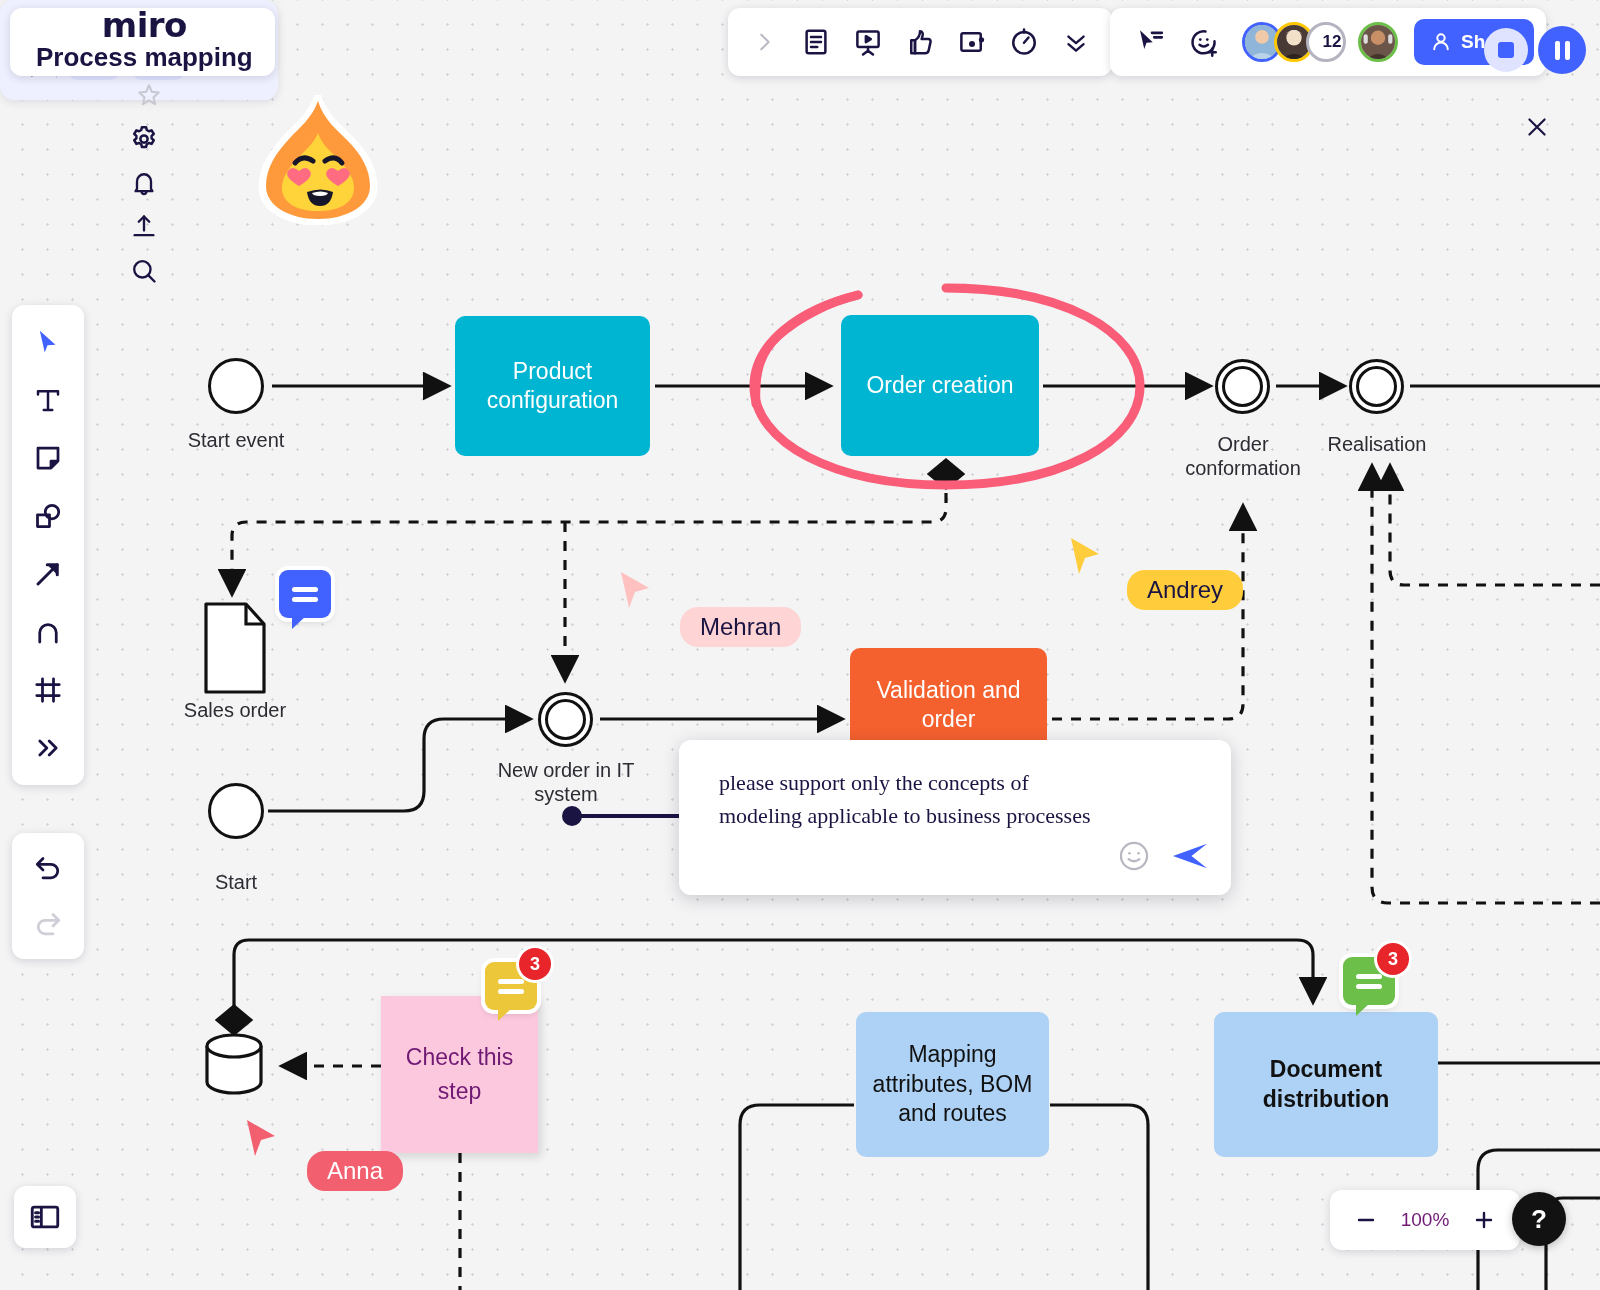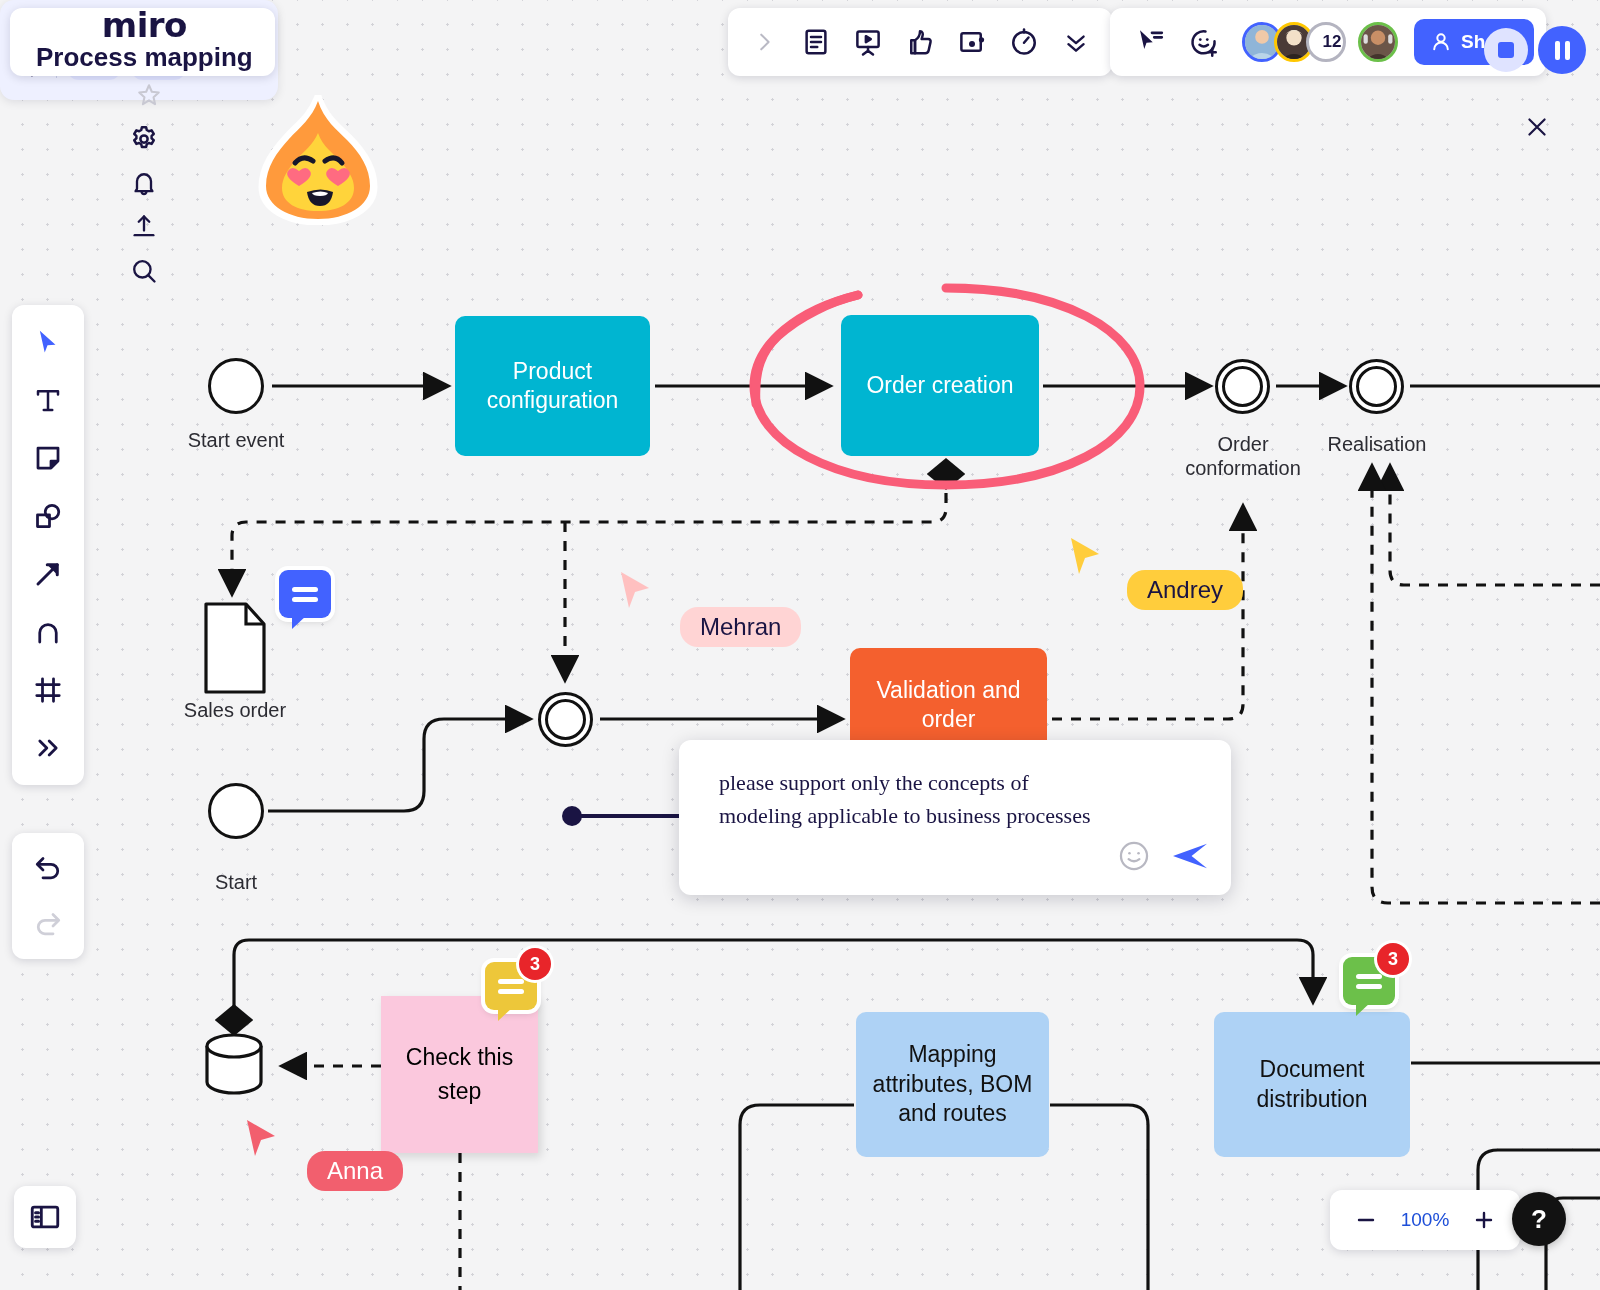--- a/index.html
+++ b/index.html
@@ -158,21 +158,21 @@
     display:flex; align-items:center; justify-content:center; cursor:pointer;
   }
 
   
   #zoom-bar {
     left: 1330px; top: 1190px;
     height: 60px; width: 190px;
     display:flex; align-items:center; justify-content:space-between;
     padding: 0 22px;
   }
-  #zoom-level { font-size: 19px; color:#1d4ed8; font-weight:400; }
+  #zoom-level { font-size: 19px; color:#701a75; font-weight:400; }
   .zbtn { cursor:pointer; display:flex; align-items:center; justify-content:center; width:28px; height:28px; }
   #help-btn {
     position:absolute; left:1512px; top:1192px;
     width: 54px; height:54px; border-radius:50%;
     background:#121212; color:#fff;
     display:flex; align-items:center; justify-content:center;
     font-size: 26px; font-weight: 700; cursor:pointer;
     box-shadow: 0 2px 8px rgba(0,0,0,.25);
   }
 
@@ -203,21 +203,21 @@
     content:""; position:absolute; inset:4px;
     border:3px solid #111; border-radius:50%;
   }
 
   
   #sticky-check {
     position:absolute; left:381px; top:996px;
     width:157px; height:157px;
     background:#fbc8dd;
     display:flex; align-items:center; justify-content:center;
-    text-align:center; font-size:23px; color:#000000; line-height:1.45;
+    text-align:center; font-size:23px; color:#701a75; line-height:1.45;
     box-shadow: 3px 4px 9px rgba(0,0,0,.13);
     padding: 6px;
   }
 
   
   .cbadge {
     position:absolute;
     width:52px; height:48px;
     border-radius:9px;
     display:flex; align-items:center; justify-content:center;
@@ -378,20 +378,24 @@
 
   <div class="ev-circle dbl" style="left:1349px; top:359px; width:55px; height:55px;"></div>
   <div class="node-label" style="left:1306px; top:432px; width:142px;">Realisation</div>
 
   <div class="node-label" style="left:164px; top:698px; width:142px;">Sales order</div>
 
   <div class="ev-circle" style="left:208px; top:783px; width:56px; height:56px;"></div>
   <div class="node-label" style="left:166px; top:851px; width:140px;margin-top:19px;">Start</div>
 
   <div class="ev-circle dbl" style="left:538px; top:692px; width:55px; height:55px;"></div>
+  <div class="node-label" style="left:477px; top:758px; width:178px;">
+    <div>New order in IT</div>
+    <div>system</div>
+  </div>
 
   <div class="node-box" style="left:850px; top:648px; width:197px; height:140px; background:#f4602e; align-items:flex-start; padding-top:28px;">
     <div>
       <div>Validation and</div>
       <div>order</div>
     </div>
   </div>
 
   <div id="sticky-check">
     <div>
@@ -401,21 +405,21 @@
   </div>
 
   <div class="node-box" style="left:856px; top:1012px; width:193px; height:145px; background:#aed2f5; color:#111;">
     <div>
       <div>Mapping</div>
       <div>attributes, BOM</div>
       <div>and routes</div>
     </div>
   </div>
 
-  <div class="node-box" style="left:1214px; top:1012px; width:196px; height:145px; background:#aed2f5; color:#111;">
+  <div class="node-box" style="left:1214px; top:1012px; width:224px; height:145px; background:#aed2f5; color:#111;font-weight:bold;">
     <div>
       <div>Document</div>
       <div>distribution</div>
     </div>
   </div>
 
   <div class="cbadge" style="left:279px; top:570px; background:#4262ff; color:#4262ff;">
     <i></i>
       <i></i>
   </div>

